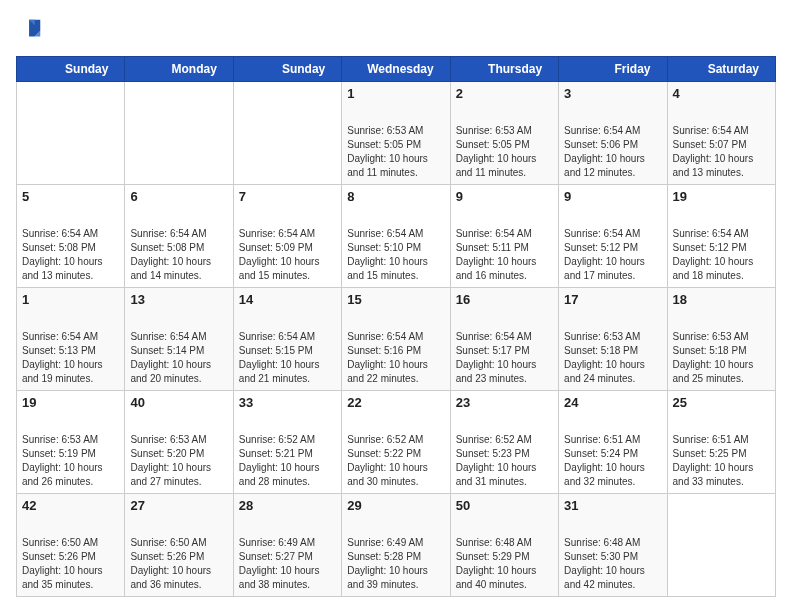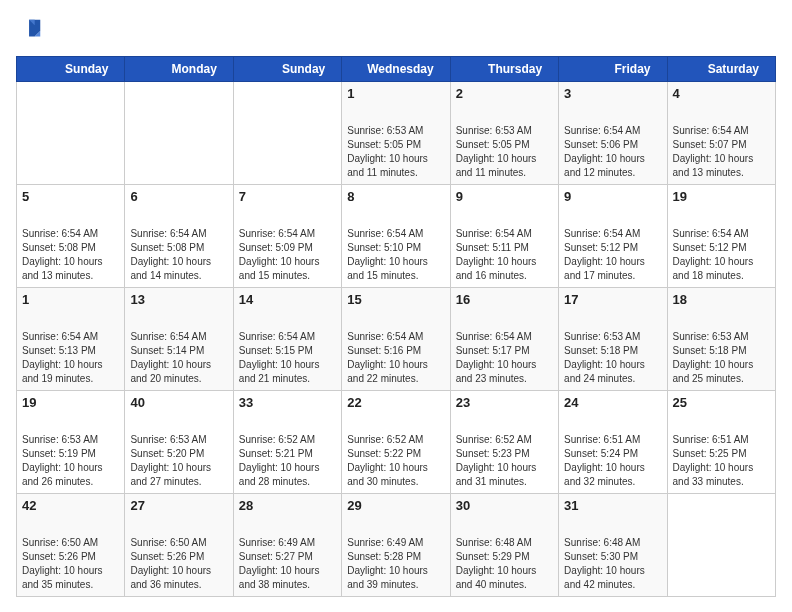--- a/index.html
+++ b/index.html
@@ -329,21 +329,21 @@
 and 38 minutes.</div>
         </td>
         <td>
           <div class="day-number">29</div>
           <div class="day-info" style="white-space: pre-line;">Sunrise: 6:49 AM
 Sunset: 5:28 PM
 Daylight: 10 hours
 and 39 minutes.</div>
         </td>
         <td>
-          <div class="day-number">30</div>
+          <div class="day-number">50</div>
           <div class="day-info" style="white-space: pre-line;">Sunrise: 6:48 AM
 Sunset: 5:29 PM
 Daylight: 10 hours
 and 40 minutes.</div>
         </td>
         <td>
           <div class="day-number">31</div>
           <div class="day-info" style="white-space: pre-line;">Sunrise: 6:48 AM
 Sunset: 5:30 PM
 Daylight: 10 hours

